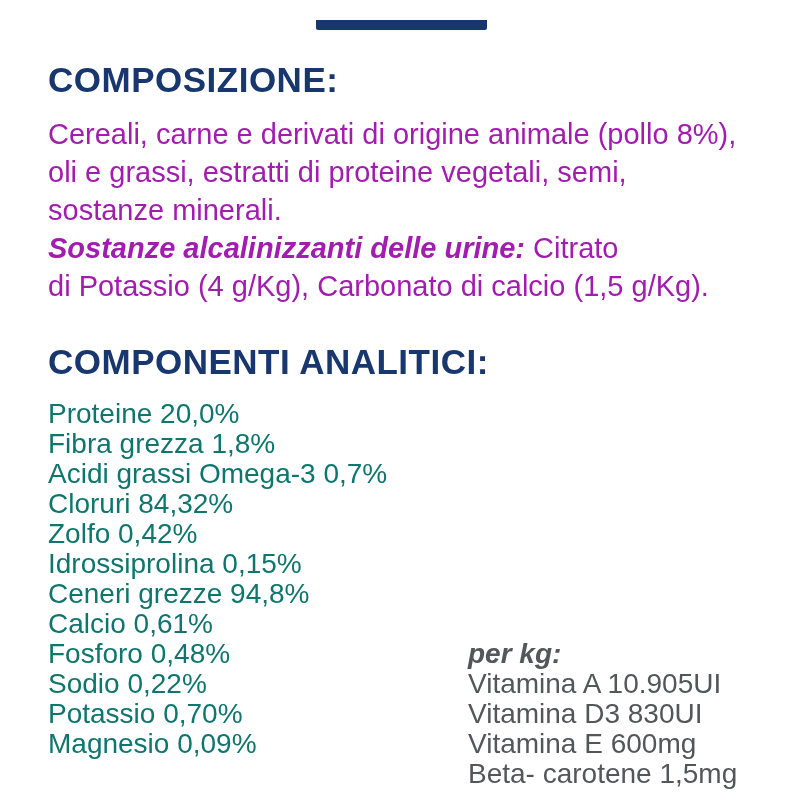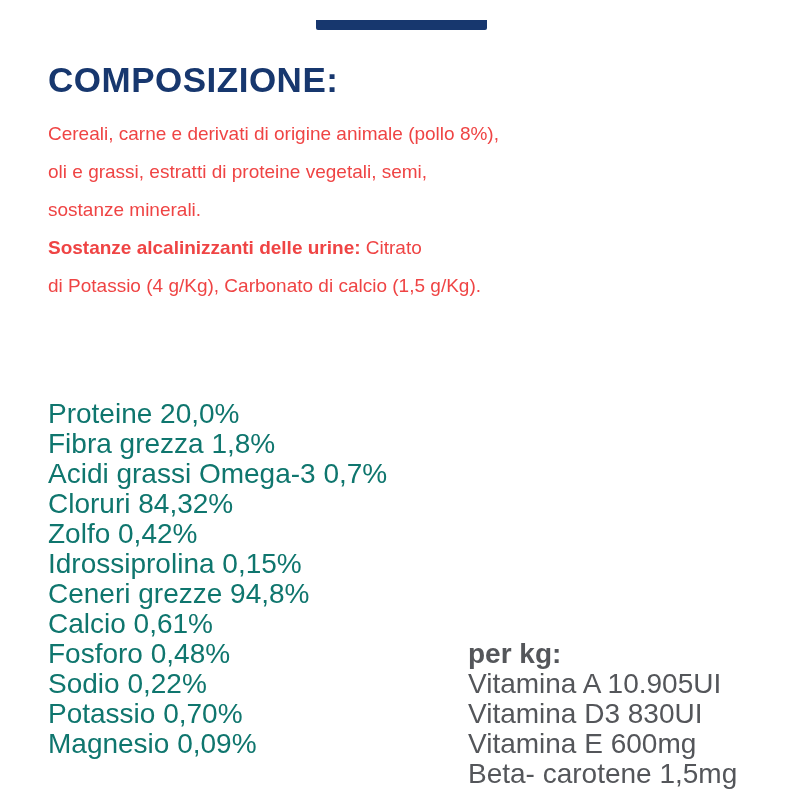--- a/index.html
+++ b/index.html
@@ -30,26 +30,26 @@
     letter-spacing: 0.5px;
     line-height: 40px;
     white-space: nowrap;
   }
   .heading-composizione { top: 40px; }
   .heading-analitici   { top: 322px; }
 
   .composition-paragraph {
     position: absolute;
     left: 48px; top: 95px;
-    color: #ef4444;
-    font-size: 19px;
+    color: #a21caf;
+    font-size: 29px;
     line-height: 38px;
   }
   .composition-paragraph .line { white-space: nowrap; }
-  .bold { font-weight: 700; }
+  .bold { font-weight: 700; font-style: italic; }
 
   .analytical-list {
     position: absolute;
     left: 48px; top: 379px;
     color: #0f766e;
     font-size: 28px;
     line-height: 30px;
   }
   .analytical-list .line { white-space: nowrap; }
 
@@ -80,20 +80,21 @@
   <div class="section-heading heading-composizione">COMPOSIZIONE:</div>
 
   <div class="composition-paragraph">
     <div class="line">Cereali, carne e derivati di origine animale (pollo 8%),</div>
     <div class="line">oli e grassi, estratti di proteine vegetali, semi,</div>
     <div class="line">sostanze minerali.</div>
     <div class="line"><span class="bold">Sostanze alcalinizzanti delle urine:</span><span> Citrato</span></div>
     <div class="line">di Potassio (4 g/Kg), Carbonato di calcio (1,5 g/Kg).</div>
   </div>
 
+  <div class="section-heading heading-analitici">COMPONENTI ANALITICI:</div>
 
   <div class="analytical-list">
     <div class="line">Proteine 20,0%</div>
     <div class="line">Fibra grezza 1,8%</div>
     <div class="line">Acidi grassi Omega-3 0,7%</div>
     <div class="line">Cloruri 84,32%</div>
     <div class="line">Zolfo 0,42%</div>
     <div class="line">Idrossiprolina 0,15%</div>
     <div class="line">Ceneri grezze 94,8%</div>
     <div class="line">Calcio 0,61%</div>

